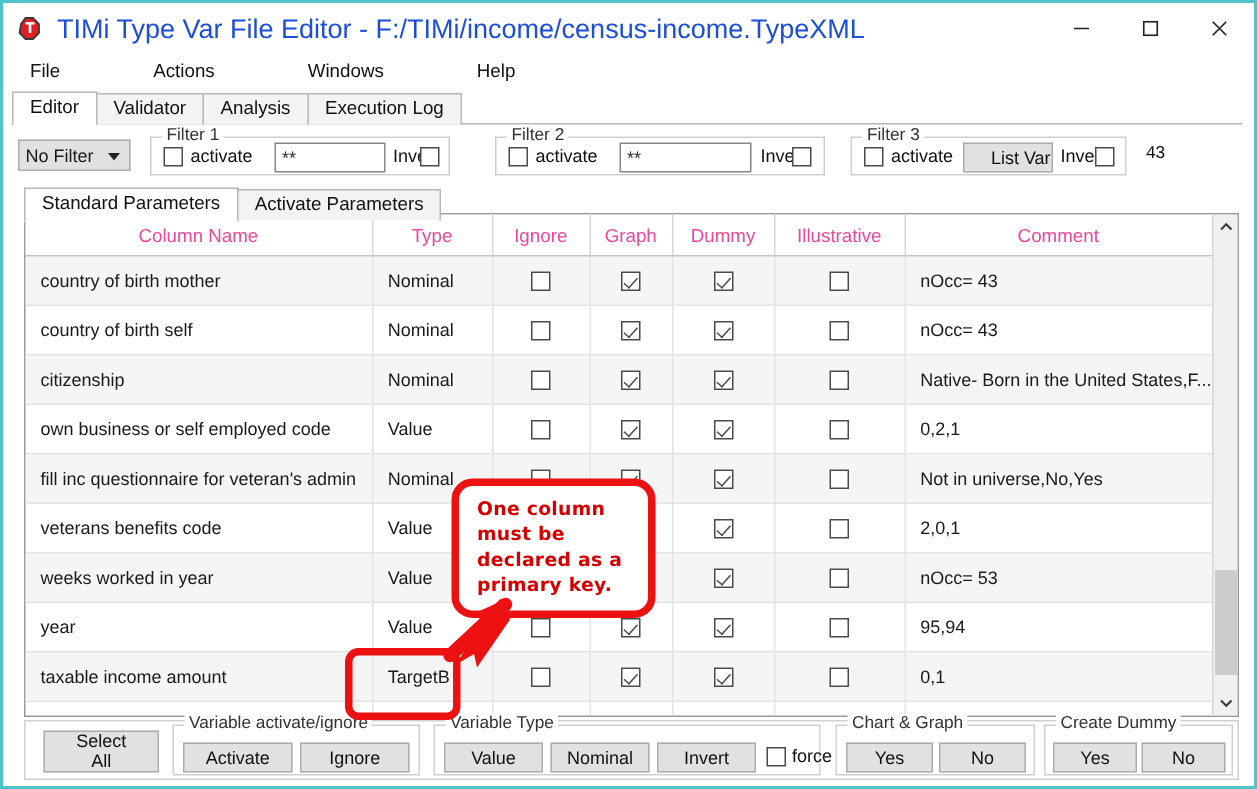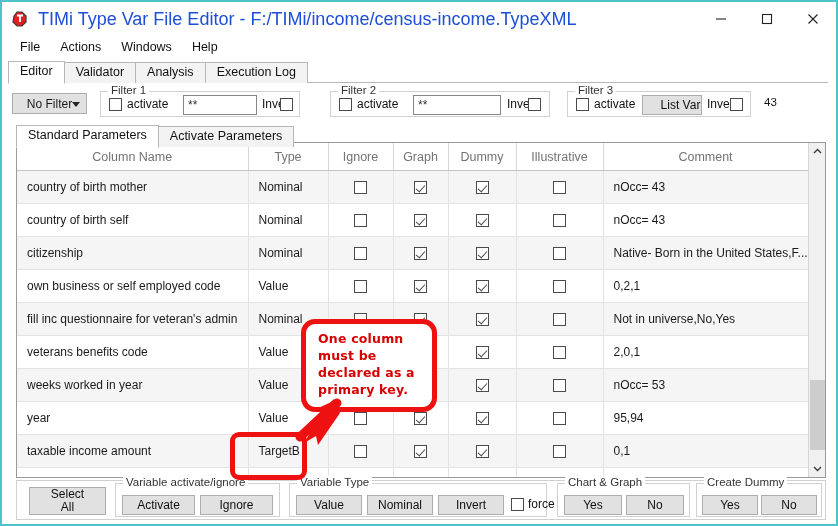--- a/index.html
+++ b/index.html
@@ -39,21 +39,21 @@
   }
   .win-btn{
     width:46px;height:34px;display:flex;align-items:center;justify-content:center;
     font-size:12px;color:#222;background:transparent;border:none;
   }
   .win-btn svg{display:block;}
 
   
   .menubar{
     height:22px;display:flex;align-items:center;
-    padding-left:8px;background:#fff;
+    padding-left:8px;background:#fff;gap:42px;
   }
   .menu-item{
     padding:2px 10px;font-size:12.5px;color:#111;
   }
 
   
   .tabstrip{
     position:relative;height:21px;margin-top:4px;
     padding-left:6px;display:flex;align-items:flex-end;
   }
@@ -78,21 +78,21 @@
 
   
   .filterrow{
     position:relative;height:38px;margin-top:2px;
   }
   .combo{
     position:absolute;left:10px;top:8px;
     width:75px;height:21px;
     background:#e1e1e1;border:1px solid #adadad;
     display:flex;align-items:center;
-    font-size:12px;padding:6px 4px;box-sizing:border-box;justify-content:center;
+    font-size:12px;padding:6px 4px;box-sizing:border-box;
   }
   .combo .caret{
     position:absolute;right:6px;top:8px;
     width:0;height:0;border-left:4px solid transparent;border-right:4px solid transparent;
     border-top:5px solid #222;
   }
   .group{
     position:absolute;
     border:1px solid #d0d0d0;
     box-sizing:border-box;
@@ -137,21 +137,21 @@
     border:1px solid #9a9a9a;box-sizing:border-box;background:#fff;
     overflow:hidden;
   }
   table.grid{
     border-collapse:collapse;width:791px;table-layout:fixed;
     font-size:12px;
   }
   table.grid th{
     height:25px;font-weight:normal;background:#ffffff;
     border-right:1px solid #d6d6d6;border-bottom:1px solid #c4c4c4;
-    font-size:12.5px;color:#737373;
+    font-size:12.5px;color:#ec4899;
   }
   table.grid td{
     height:30px;
     border-right:1px solid #e3e3e3;border-bottom:1px solid #e3e3e3;
     color:#1a1a1a;
   }
   table.grid tr.alt td{background:#f5f5f5;}
   table.grid td.name{padding-left:10px;}
   table.grid td.type{padding-left:10px;}
   table.grid td.cmt{padding-left:10px;white-space:nowrap;overflow:hidden;}

